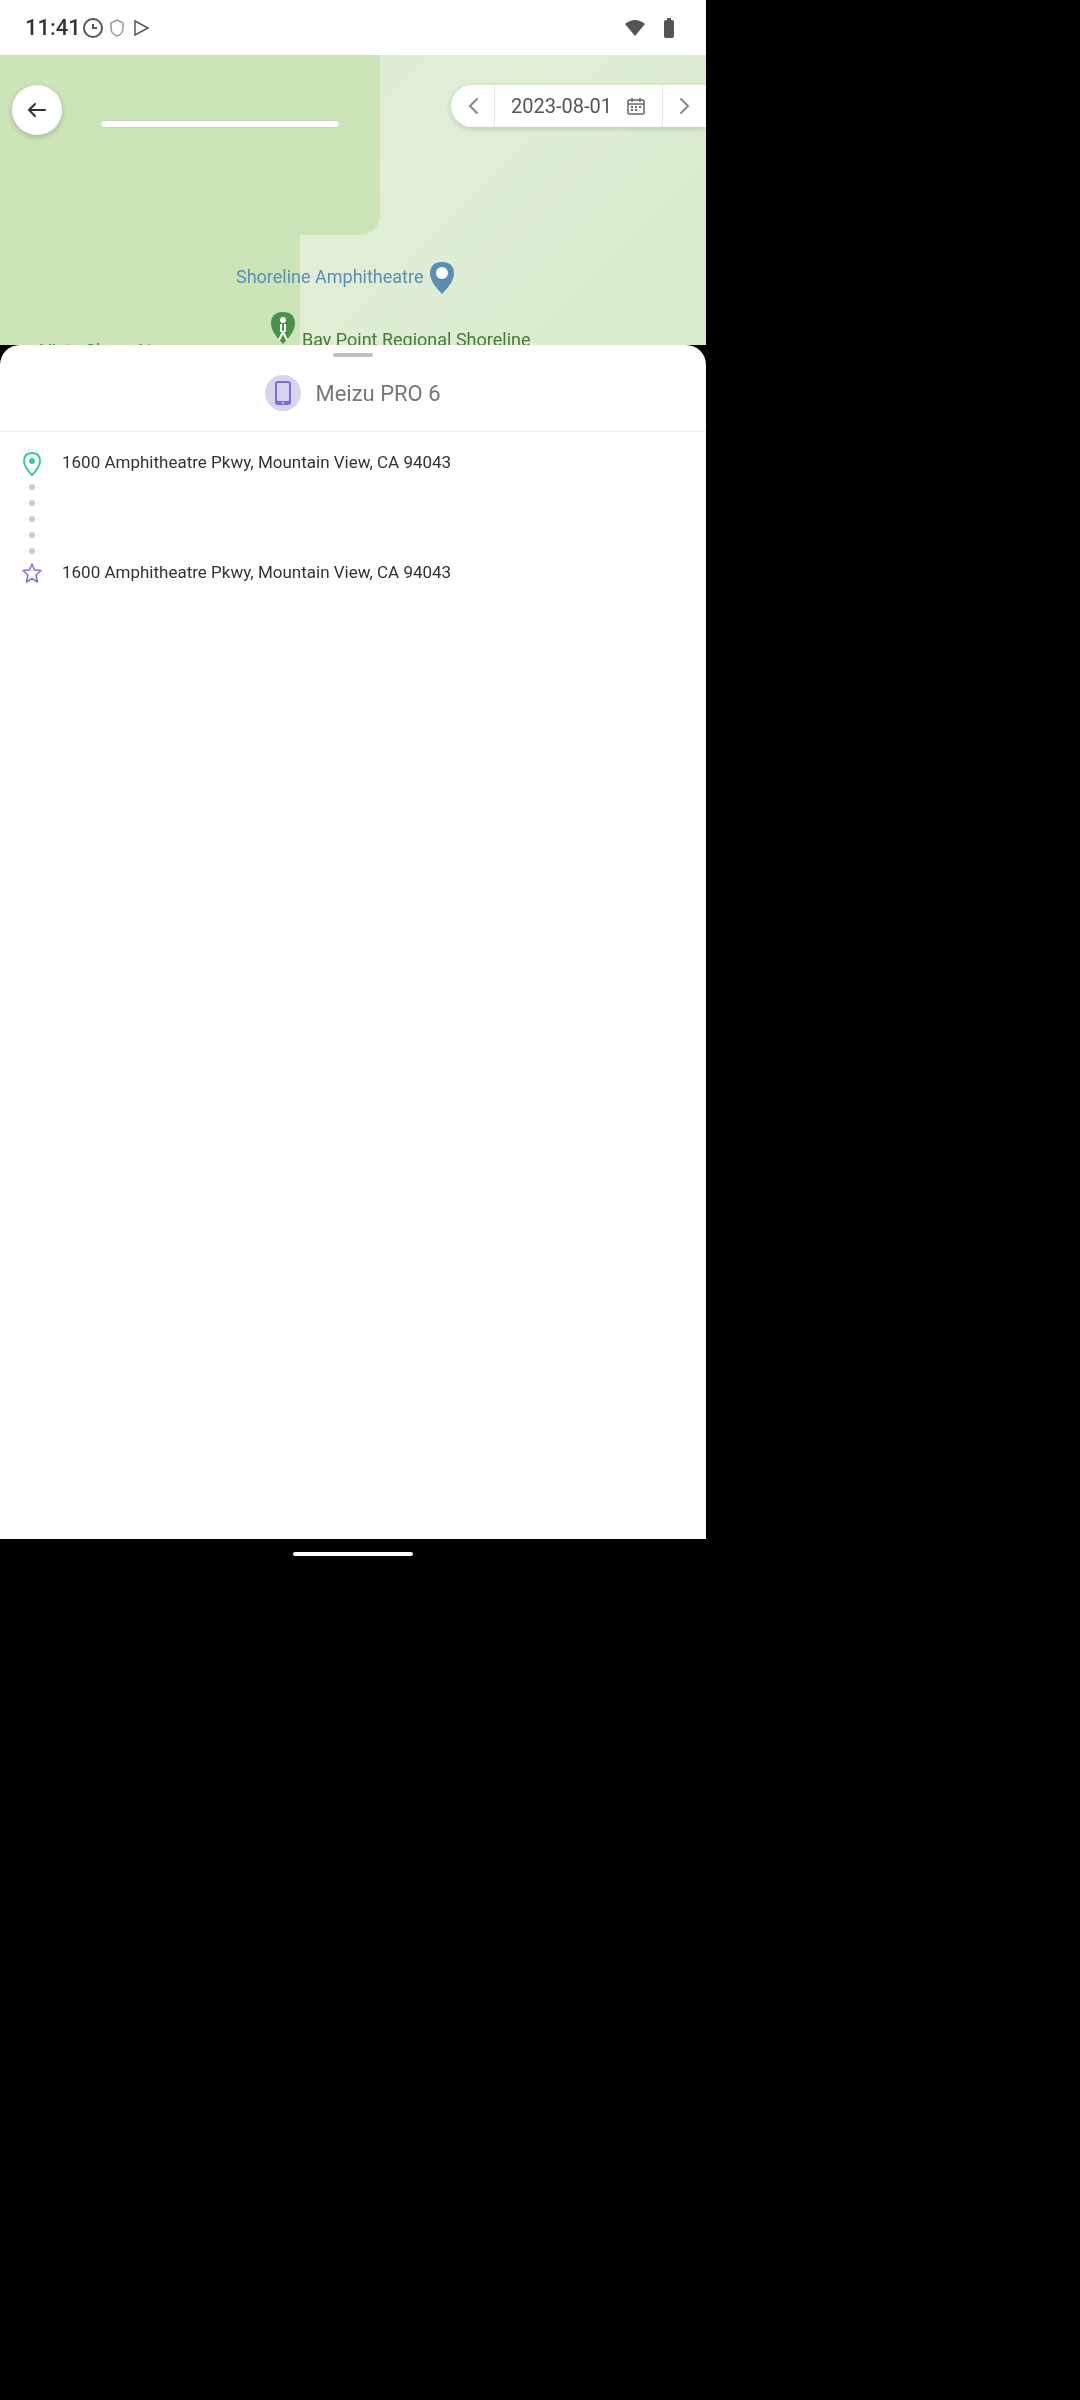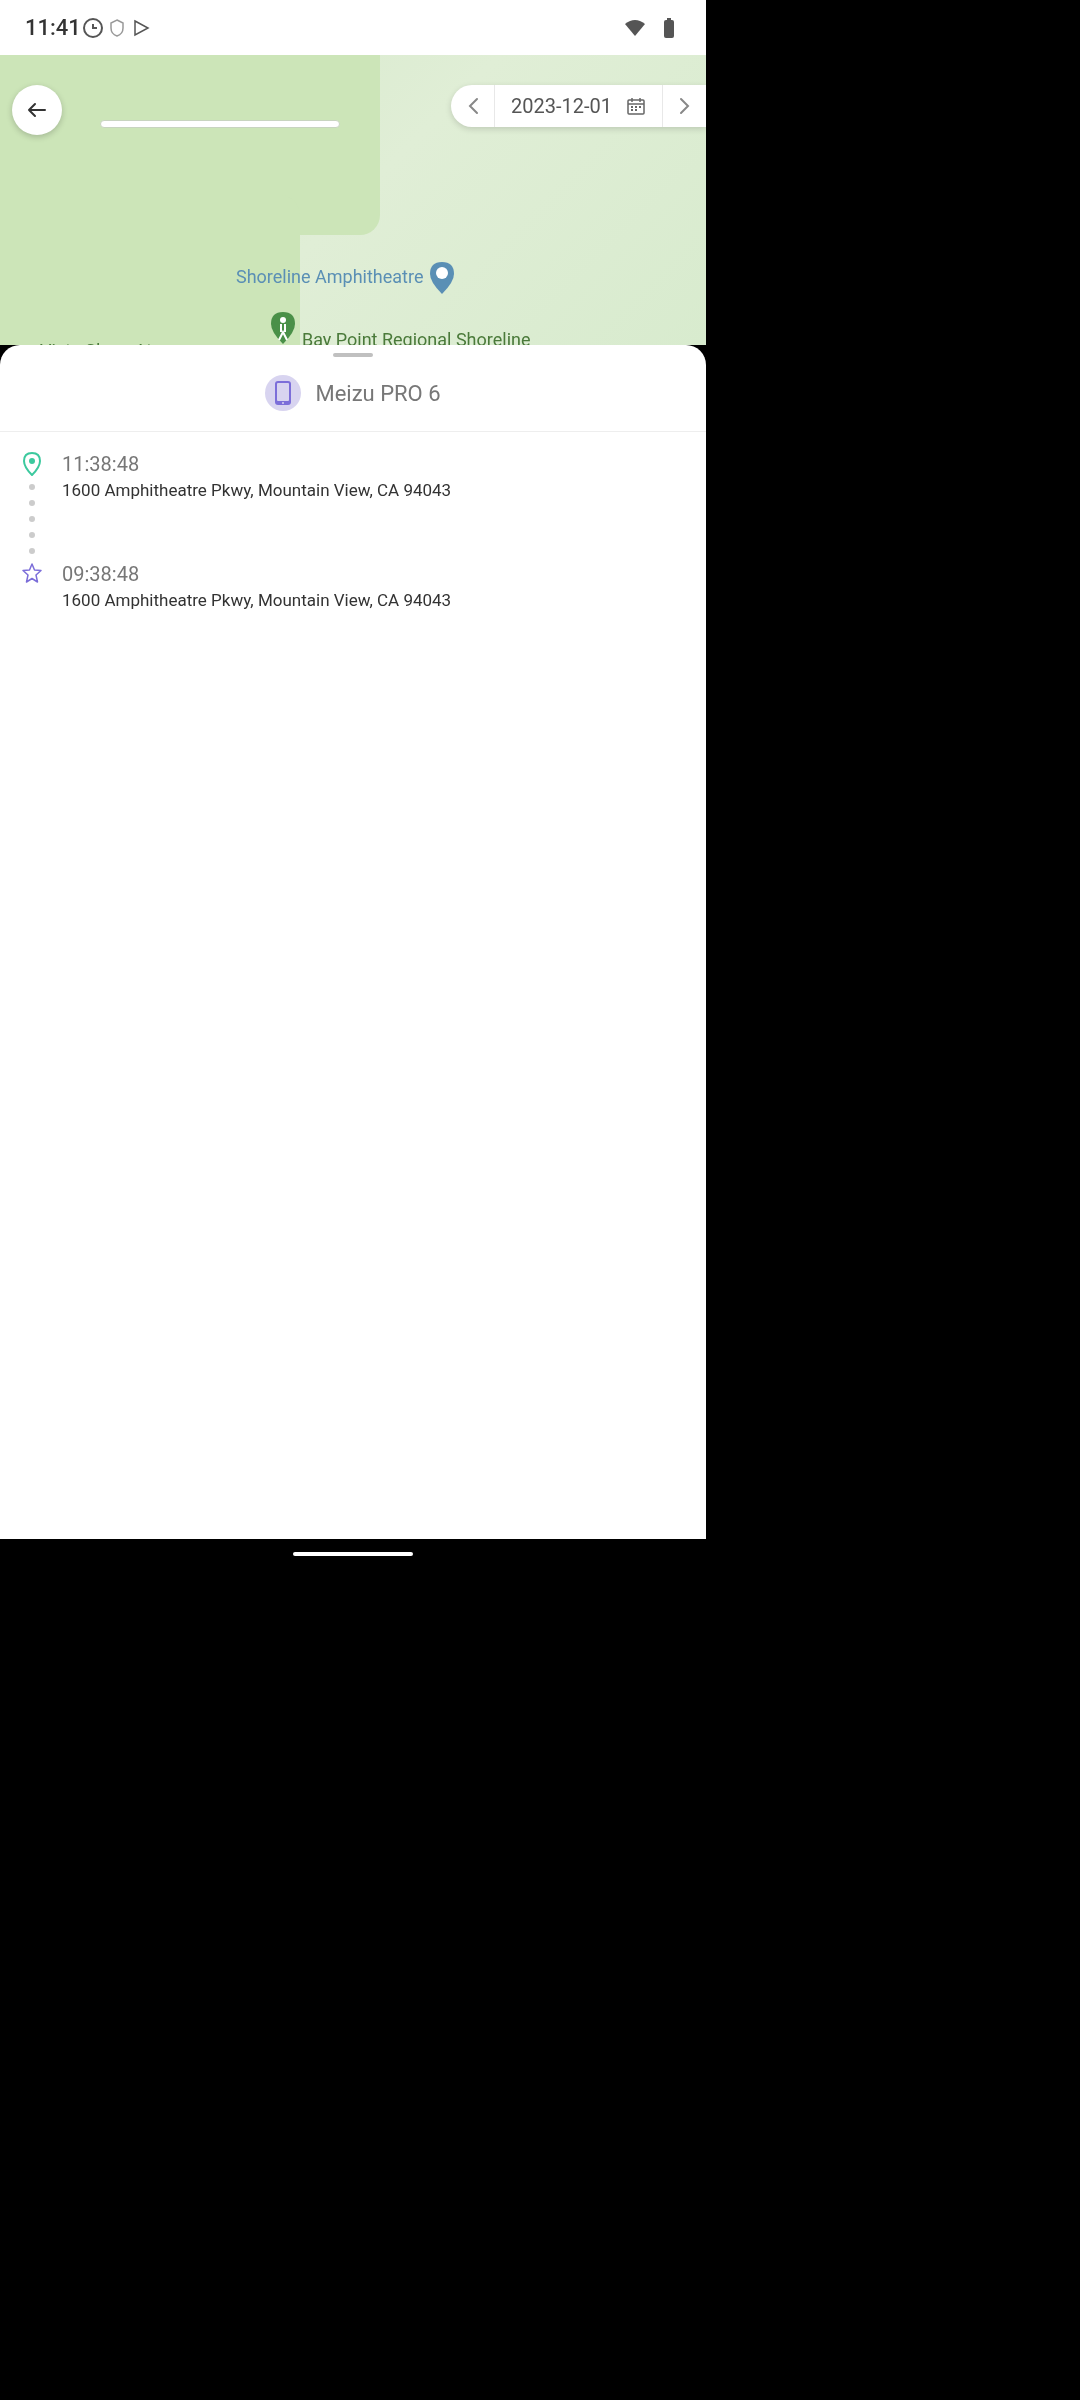--- a/index.html
+++ b/index.html
@@ -336,21 +336,21 @@
   </svg>
 </div>
 
 <div class="date-selector">
   <div class="date-nav-btn prev">
     <svg width="14" height="20" viewBox="0 0 14 20">
       <path d="M11 3 L4 10 L11 17" stroke="#888" stroke-width="2" fill="none" stroke-linecap="round"></path>
     </svg>
   </div>
   <div class="date-display">
-    <span class="date-text">2023-12-01</span>
+    <span class="date-text">2023-08-01</span>
     <svg width="20" height="20" viewBox="0 0 20 20">
       <rect x="2" y="4" width="16" height="14" rx="1" fill="none" stroke="#666" stroke-width="1.5"></rect>
       <line x1="2" y1="8" x2="18" y2="8" stroke="#666" stroke-width="1.5"></line>
       <line x1="6" y1="2" x2="6" y2="6" stroke="#666" stroke-width="1.5"></line>
       <line x1="14" y1="2" x2="14" y2="6" stroke="#666" stroke-width="1.5"></line>
       <rect x="5" y="10" width="2" height="2" fill="#666"></rect>
       <rect x="9" y="10" width="2" height="2" fill="#666"></rect>
       <rect x="13" y="10" width="2" height="2" fill="#666"></rect>
       <rect x="5" y="13" width="2" height="2" fill="#666"></rect>
       <rect x="9" y="13" width="2" height="2" fill="#666"></rect>
@@ -386,33 +386,31 @@
         </svg>
         <div class="timeline-dots">
           <div class="timeline-dot"></div>
           <div class="timeline-dot"></div>
           <div class="timeline-dot"></div>
           <div class="timeline-dot"></div>
           <div class="timeline-dot"></div>
         </div>
       </div>
       <div class="timeline-content">
-        <div class="timeline-time">11:38:48</div>
         <div class="timeline-address">1600 Amphitheatre Pkwy, Mountain View, CA 94043</div>
       </div>
     </div>
 
     <div class="timeline-entry">
       <div class="timeline-marker-col">
         <svg width="22" height="22" viewBox="0 0 22 22">
           <path d="M11 2 L13.5 8 L20 8.5 L15 13 L16.5 20 L11 16.5 L5.5 20 L7 13 L2 8.5 L8.5 8 Z" fill="none" stroke="#7c6ed9" stroke-width="1.5" stroke-linejoin="round"></path>
         </svg>
       </div>
       <div class="timeline-content">
-        <div class="timeline-time">09:38:48</div>
         <div class="timeline-address">1600 Amphitheatre Pkwy, Mountain View, CA 94043</div>
       </div>
     </div>
   </div>
 </div>
 
 <div class="nav-bar">
   <div class="nav-pill"></div>
 </div>
 

